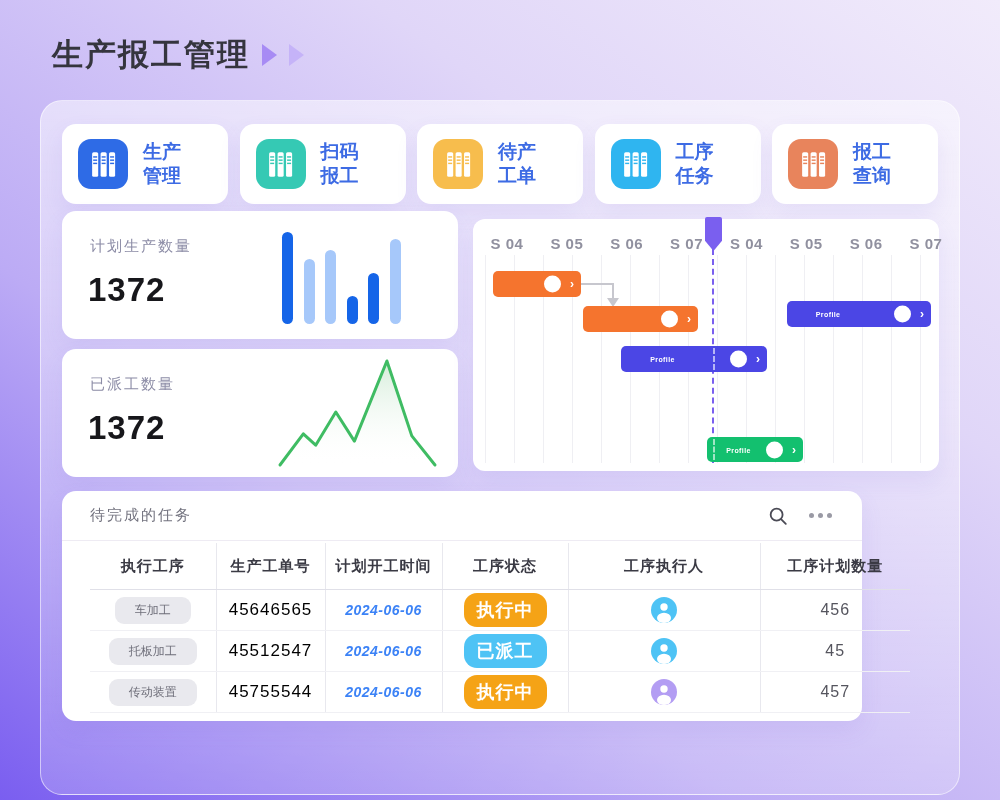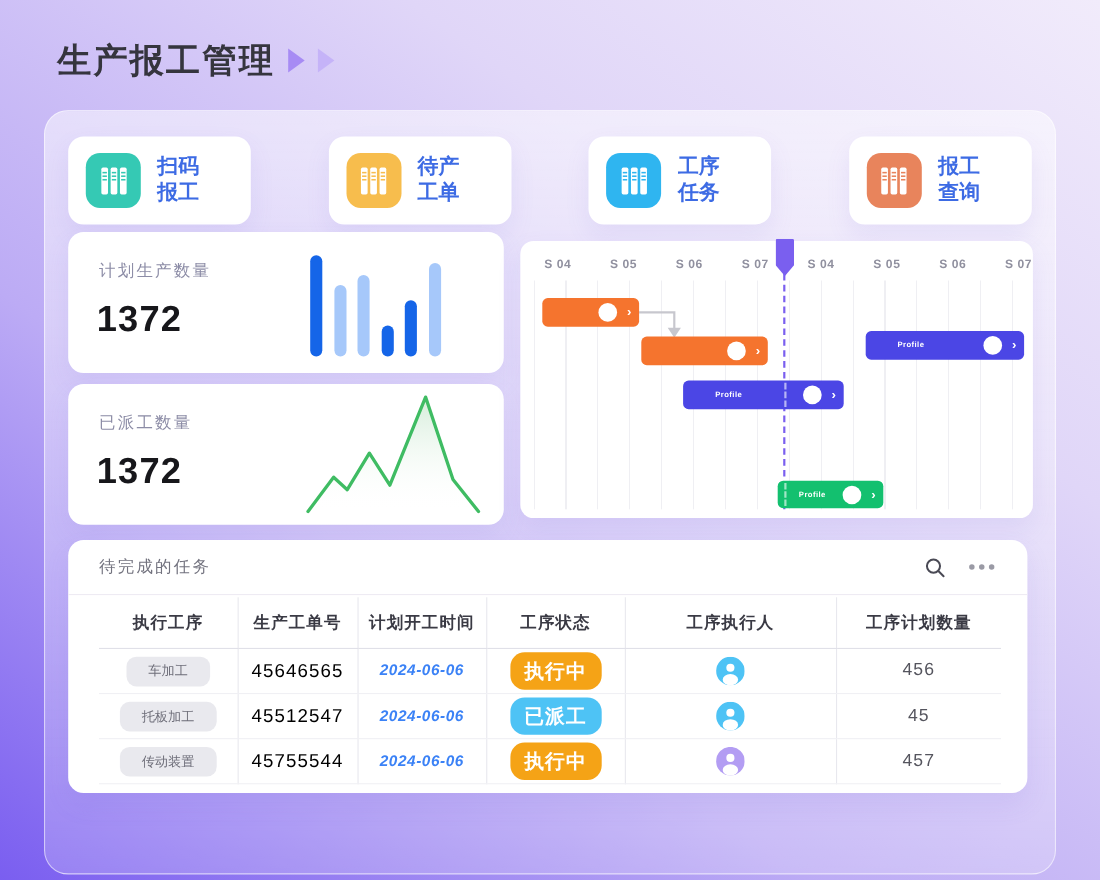--- a/index.html
+++ b/index.html
@@ -33,33 +33,33 @@
   .stat-label{position:absolute;left:28px;top:26px;font-size:15px;color:#8C8CA6;font-weight:500;letter-spacing:2px;}
   .stat-value{position:absolute;left:26px;top:60px;font-size:33px;font-weight:800;color:#17171B;letter-spacing:1px;}
   .mini-bars{position:absolute;left:220px;bottom:15px;height:93px;display:flex;align-items:flex-end;gap:10.5px;}
   .mini-bar{width:11px;border-radius:6px;}
   .mini-line{position:absolute;inset:0;pointer-events:none;}
 
   
   .gantt-card{position:absolute;left:432px;top:118px;width:466px;height:252px;border-radius:12px;}
   .gantt-grid{position:absolute;left:12px;top:36px;bottom:8px;width:446px;
     background:repeating-linear-gradient(to right,#EFEFF3 0,#EFEFF3 1px,transparent 1px,transparent 29px);}
-  .gantt-label{position:absolute;top:16px;transform:translateX(-50%);font-size:11px;font-weight:700;color:#90909F;letter-spacing:0.5px;white-space:nowrap;}
+  .gantt-label{position:absolute;top:16px;transform:translateX(-50%);font-size:15px;font-weight:700;color:#90909F;letter-spacing:0.5px;white-space:nowrap;}
   .gantt-dash{position:absolute;left:239px;top:30px;bottom:8px;border-left:2px dashed #7A5FEF;z-index:1;}
   .gantt-marker{position:absolute;left:232px;top:-2px;width:17px;height:34px;background:#7A5FEF;border-radius:2px;
     clip-path:polygon(0 0,100% 0,100% 70%,50% 100%,0 70%);z-index:3;}
   .gantt-bar{position:absolute;border-radius:5px;z-index:2;cursor:pointer;}
   .gb-label{position:absolute;left:20%;top:50%;transform:translateY(-50%);color:#fff;font-size:7px;font-weight:700;letter-spacing:0.4px;}
   .gb-circle{position:absolute;right:20px;top:50%;transform:translateY(-50%);width:17px;height:17px;border-radius:50%;background:#fff;}
   .gb-chev{position:absolute;right:7px;top:50%;transform:translateY(-54%);color:#fff;font-size:12px;font-weight:700;line-height:1;}
   .gb-dash{position:absolute;top:2px;bottom:2px;border-left:2px dashed rgba(255,255,255,0.6);}
   .gantt-connector{position:absolute;inset:0;pointer-events:none;z-index:1;}
 
   
-  .table-card{position:absolute;left:21px;top:390px;width:872px;height:230px;}
+  .table-card{position:absolute;left:21px;top:390px;width:800px;height:230px;}
   .table-head{height:50px;display:flex;align-items:center;padding:0 28px;border-bottom:1px solid #EEEBF3;box-sizing:border-box;}
   .table-title{font-size:15px;color:#73737F;letter-spacing:2px;}
   .head-actions{margin-left:auto;display:flex;align-items:center;gap:16px;}
   .icon-btn{display:flex;align-items:center;gap:4px;cursor:pointer;background:none;border:none;padding:2px;}
   .dot{width:5px;height:5px;border-radius:50%;background:#9A9AA5;display:inline-block;}
   table{width:820px;margin:2px 28px 0;border-collapse:collapse;table-layout:fixed;}
   th{height:44px;font-size:15px;font-weight:700;color:#3A3A44;border-bottom:1px solid #E0E0E8;letter-spacing:1px;}
   td{height:38px;text-align:center;border-bottom:1px solid #F0F0F4;}
   .vline{border-right:1px solid #E8E8EE;}
   .proc-pill{display:inline-block;background:#E9E9EE;color:#6E6E79;font-size:12px;padding:5px 20px;border-radius:9px;}
@@ -74,20 +74,42 @@
 
 <div class="page-header">
   <h1 class="page-title">生产报工管理</h1>
   <span class="arrow-tri"></span>
   <span class="arrow-tri t2"></span>
 </div>
 
 <div class="main-panel">
 
   <div class="nav-row">
+      <div class="nav-card card">
+        <div class="nav-icon" style="background: rgb(46, 107, 230);">
+          <svg width="31" height="31" viewBox="0 0 24 24">
+            <rect x="3.2" y="2.5" width="4.7" height="19" rx="1.2" fill="#fff"></rect>
+            <rect x="4" y="5.6" width="3.1" height="1.1" fill="#2E6BE6"></rect>
+            <rect x="4" y="8.1" width="3.1" height="1.1" fill="#2E6BE6"></rect>
+            <rect x="4" y="10.6" width="3.1" height="1.1" fill="#2E6BE6"></rect>
+            <rect x="9.75" y="2.5" width="4.7" height="19" rx="1.2" fill="#fff"></rect>
+            <rect x="10.55" y="5.6" width="3.1" height="1.1" fill="#2E6BE6"></rect>
+            <rect x="10.55" y="8.1" width="3.1" height="1.1" fill="#2E6BE6"></rect>
+            <rect x="10.55" y="10.6" width="3.1" height="1.1" fill="#2E6BE6"></rect>
+            <rect x="16.3" y="2.5" width="4.7" height="19" rx="1.2" fill="#fff"></rect>
+            <rect x="17.1" y="5.6" width="3.1" height="1.1" fill="#2E6BE6"></rect>
+            <rect x="17.1" y="8.1" width="3.1" height="1.1" fill="#2E6BE6"></rect>
+            <rect x="17.1" y="10.6" width="3.1" height="1.1" fill="#2E6BE6"></rect>
+          </svg>
+        </div>
+        <div class="nav-label">
+          <div>生产</div>
+          <div>管理</div>
+        </div>
+      </div>
       <div class="nav-card card">
         <div class="nav-icon" style="background: rgb(53, 201, 180);">
           <svg width="31" height="31" viewBox="0 0 24 24">
             <rect x="3.2" y="2.5" width="4.7" height="19" rx="1.2" fill="#fff"></rect>
             <rect x="4" y="5.6" width="3.1" height="1.1" fill="#35C9B4"></rect>
             <rect x="4" y="8.1" width="3.1" height="1.1" fill="#35C9B4"></rect>
             <rect x="4" y="10.6" width="3.1" height="1.1" fill="#35C9B4"></rect>
             <rect x="9.75" y="2.5" width="4.7" height="19" rx="1.2" fill="#fff"></rect>
             <rect x="10.55" y="5.6" width="3.1" height="1.1" fill="#35C9B4"></rect>
             <rect x="10.55" y="8.1" width="3.1" height="1.1" fill="#35C9B4"></rect>

